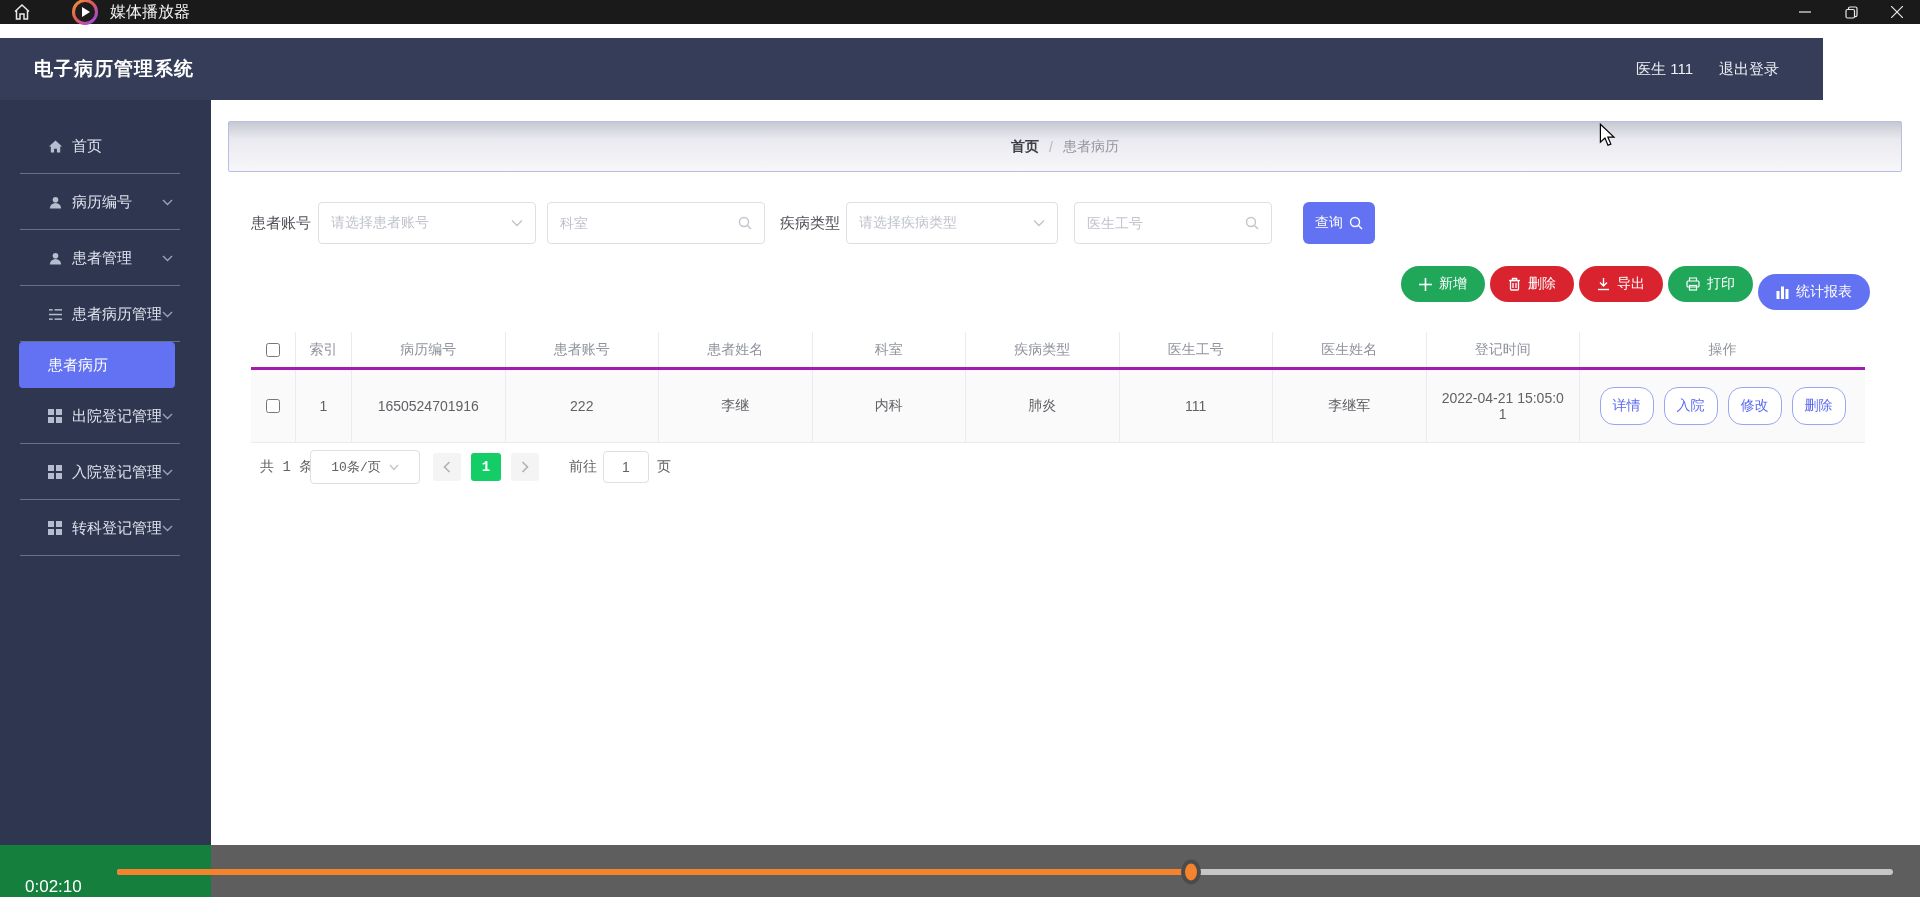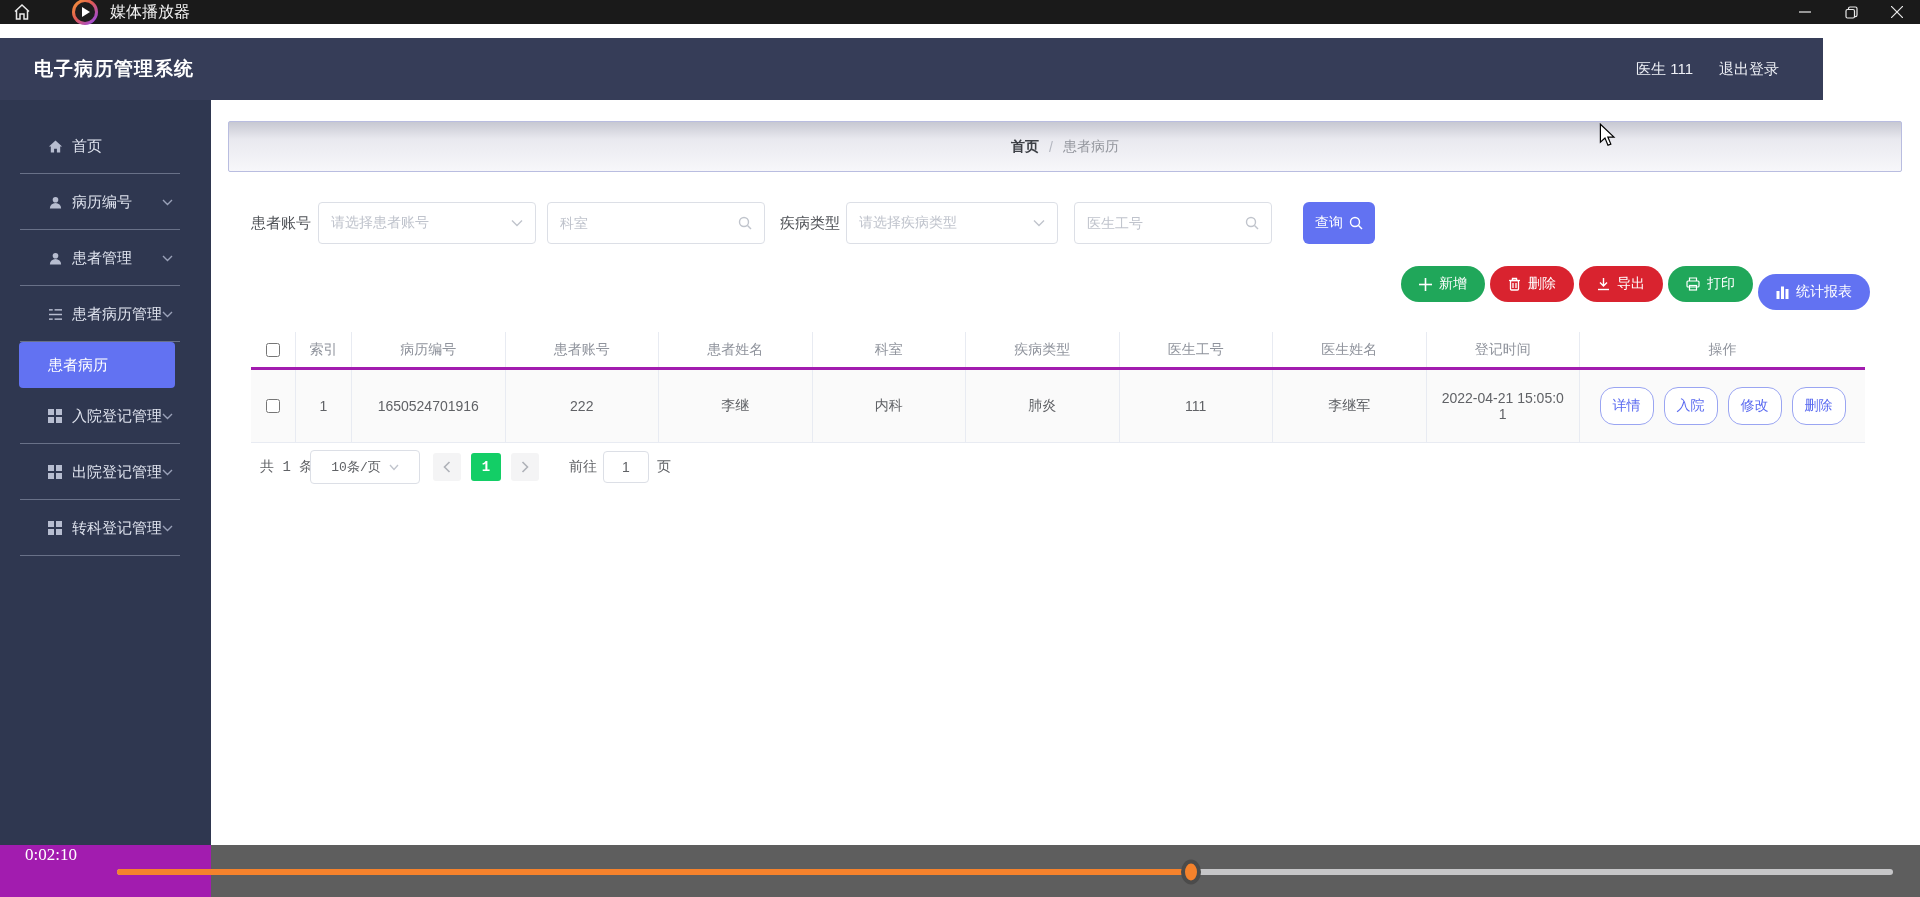--- a/index.html
+++ b/index.html
@@ -106,22 +106,22 @@
   .pg-prev { left:182px; } .pg-next { left:260px; }
   .pg-page { left:220px; width:30px; height:28px; background:#13ce66; border-radius:3px; color:#fff;
       font-weight:700; display:flex; align-items:center; justify-content:center; cursor:pointer; }
   .pg-goto-label { left:318px; }
   .pg-goto { left:352px; width:46px; height:32px; border:1px solid #dcdfe6; border-radius:4px;
       text-align:center; font-size:14px; color:#606266; font-family:inherit; outline:none; }
   .pg-unit { left:406px; }
 
   
   .media-bar { position:absolute; left:0; top:845px; width:1920px; height:52px; background:#5e5e5e; }
-  .media-left { position:absolute; left:0; top:0; width:211px; height:52px; background:#a21caf;
-      display:flex; align-items:flex-start;font-family:Liberation Serif, serif; }
+  .media-left { position:absolute; left:0; top:0; width:211px; height:52px; background:#15803d;
+      display:flex; align-items:flex-end; }
   .media-time { color:#fff; font-size:17px; margin-left:25px; }
   .track { position:absolute; left:117px; top:869px; width:1776px; height:6px; border-radius:3px;
       background:#c6c6c8; }
   .played { position:absolute; left:0; top:0; height:6px; border-radius:3px; background:#f5822c; }
   .handle { position:absolute; top:50%; transform:translate(-50%,-50%); width:20px; height:25px;
       border-radius:50%; background:#f5822c; border:4px solid #4b4b4b; cursor:pointer; }
 
   .cursor { position:absolute; left:1598px; top:123px; pointer-events:none; z-index:50; }
 </style>
 </head>
@@ -231,37 +231,37 @@
     </div>
     <div class="side-item">
       <span class="s-icon">
         <svg width="14" height="14" viewBox="0 0 14 14" fill="currentColor">
             <rect x="0" y="0" width="6" height="6"></rect>
             <rect x="8" y="0" width="6" height="6"></rect>
             <rect x="0" y="8" width="6" height="6"></rect>
             <rect x="8" y="8" width="6" height="6"></rect>
           </svg>
       </span>
-      <span class="s-label">入院登记管理</span>
+      <span class="s-label">出院登记管理</span>
       <span class="s-chevron">
         <svg width="11" height="7" viewBox="0 0 11 7" fill="none" stroke="currentColor" stroke-width="1.4">
             <path d="M1 1 L5.5 5.5 L10 1"></path>
           </svg>
       </span>
     </div>
     <div class="side-item">
       <span class="s-icon">
         <svg width="14" height="14" viewBox="0 0 14 14" fill="currentColor">
             <rect x="0" y="0" width="6" height="6"></rect>
             <rect x="8" y="0" width="6" height="6"></rect>
             <rect x="0" y="8" width="6" height="6"></rect>
             <rect x="8" y="8" width="6" height="6"></rect>
           </svg>
       </span>
-      <span class="s-label">出院登记管理</span>
+      <span class="s-label">入院登记管理</span>
       <span class="s-chevron">
         <svg width="11" height="7" viewBox="0 0 11 7" fill="none" stroke="currentColor" stroke-width="1.4">
             <path d="M1 1 L5.5 5.5 L10 1"></path>
           </svg>
       </span>
     </div>
     <div class="side-item">
       <span class="s-icon">
         <svg width="14" height="14" viewBox="0 0 14 14" fill="currentColor">
             <rect x="0" y="0" width="6" height="6"></rect>

